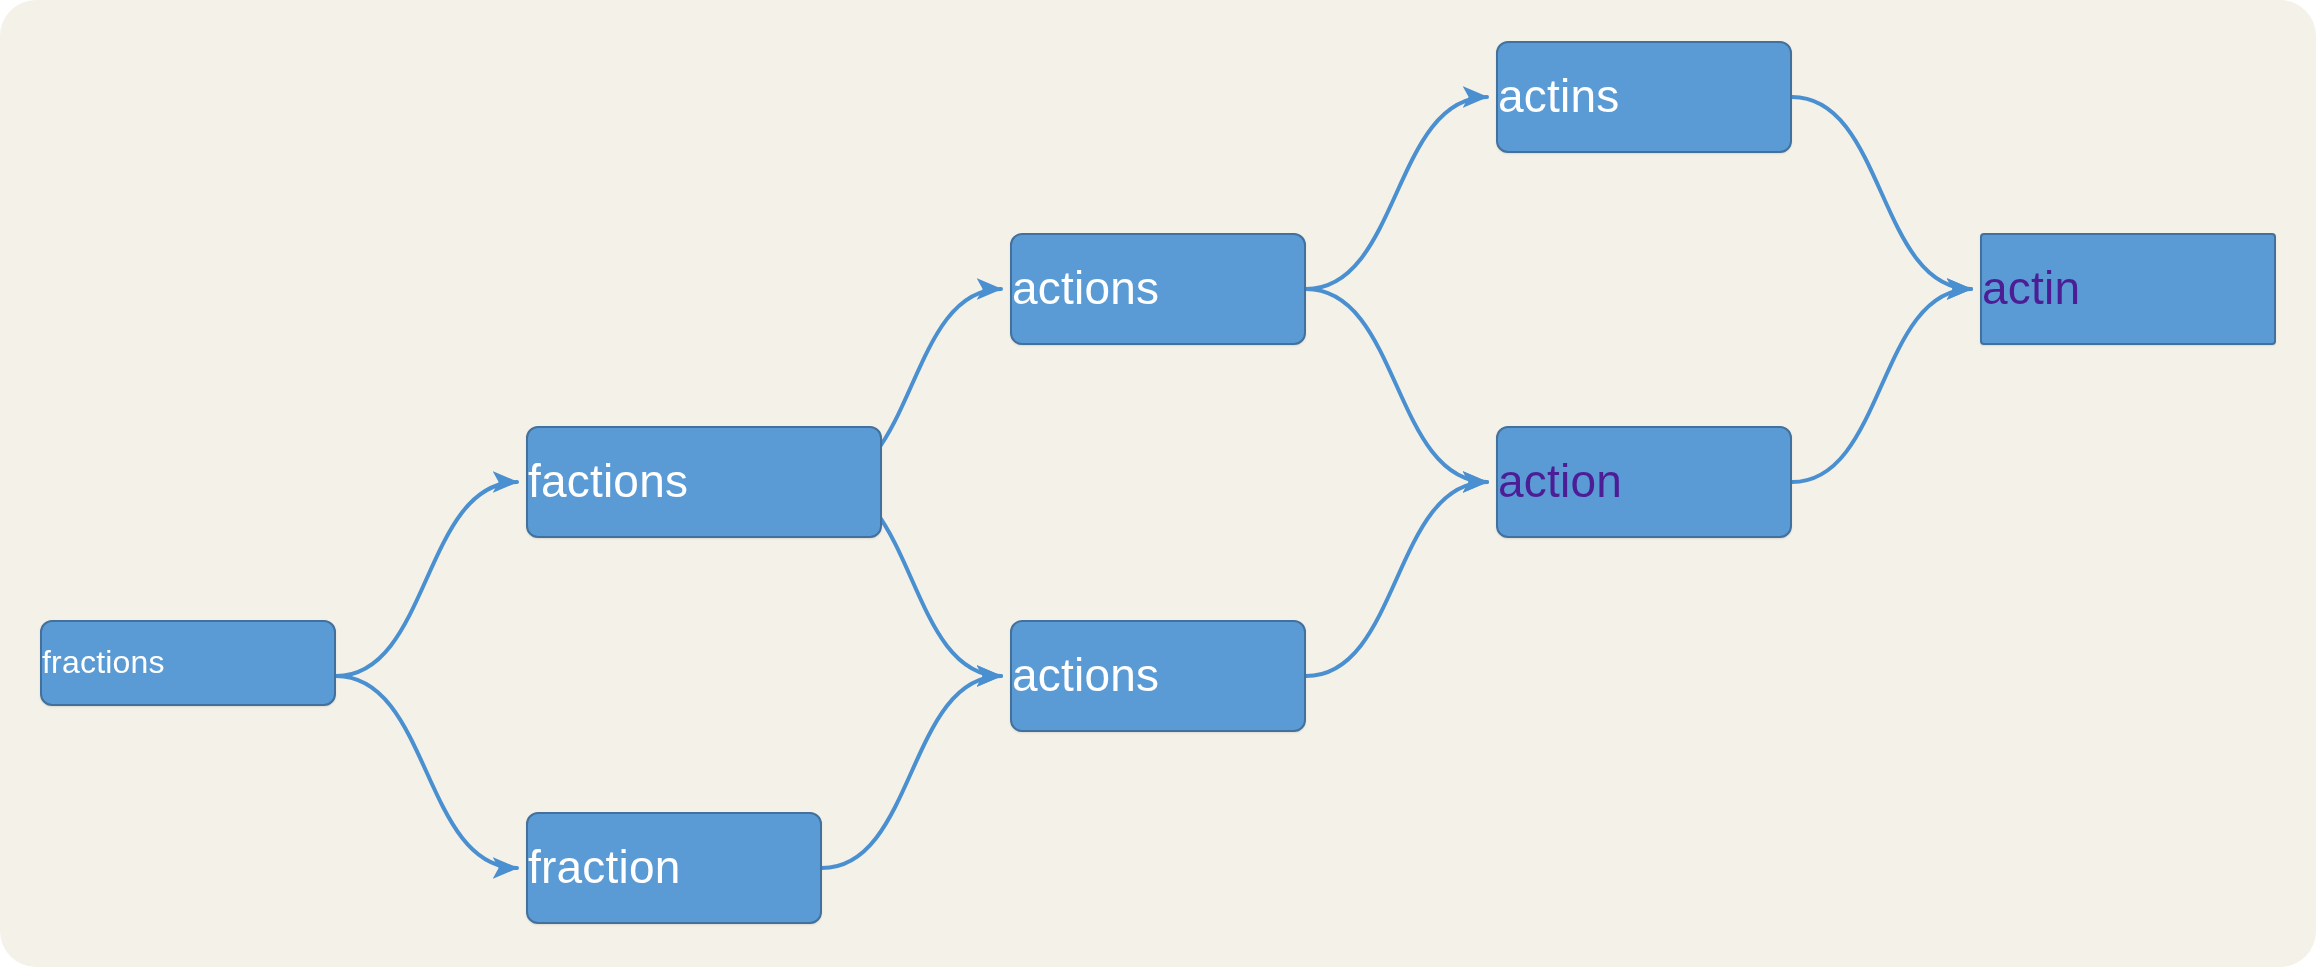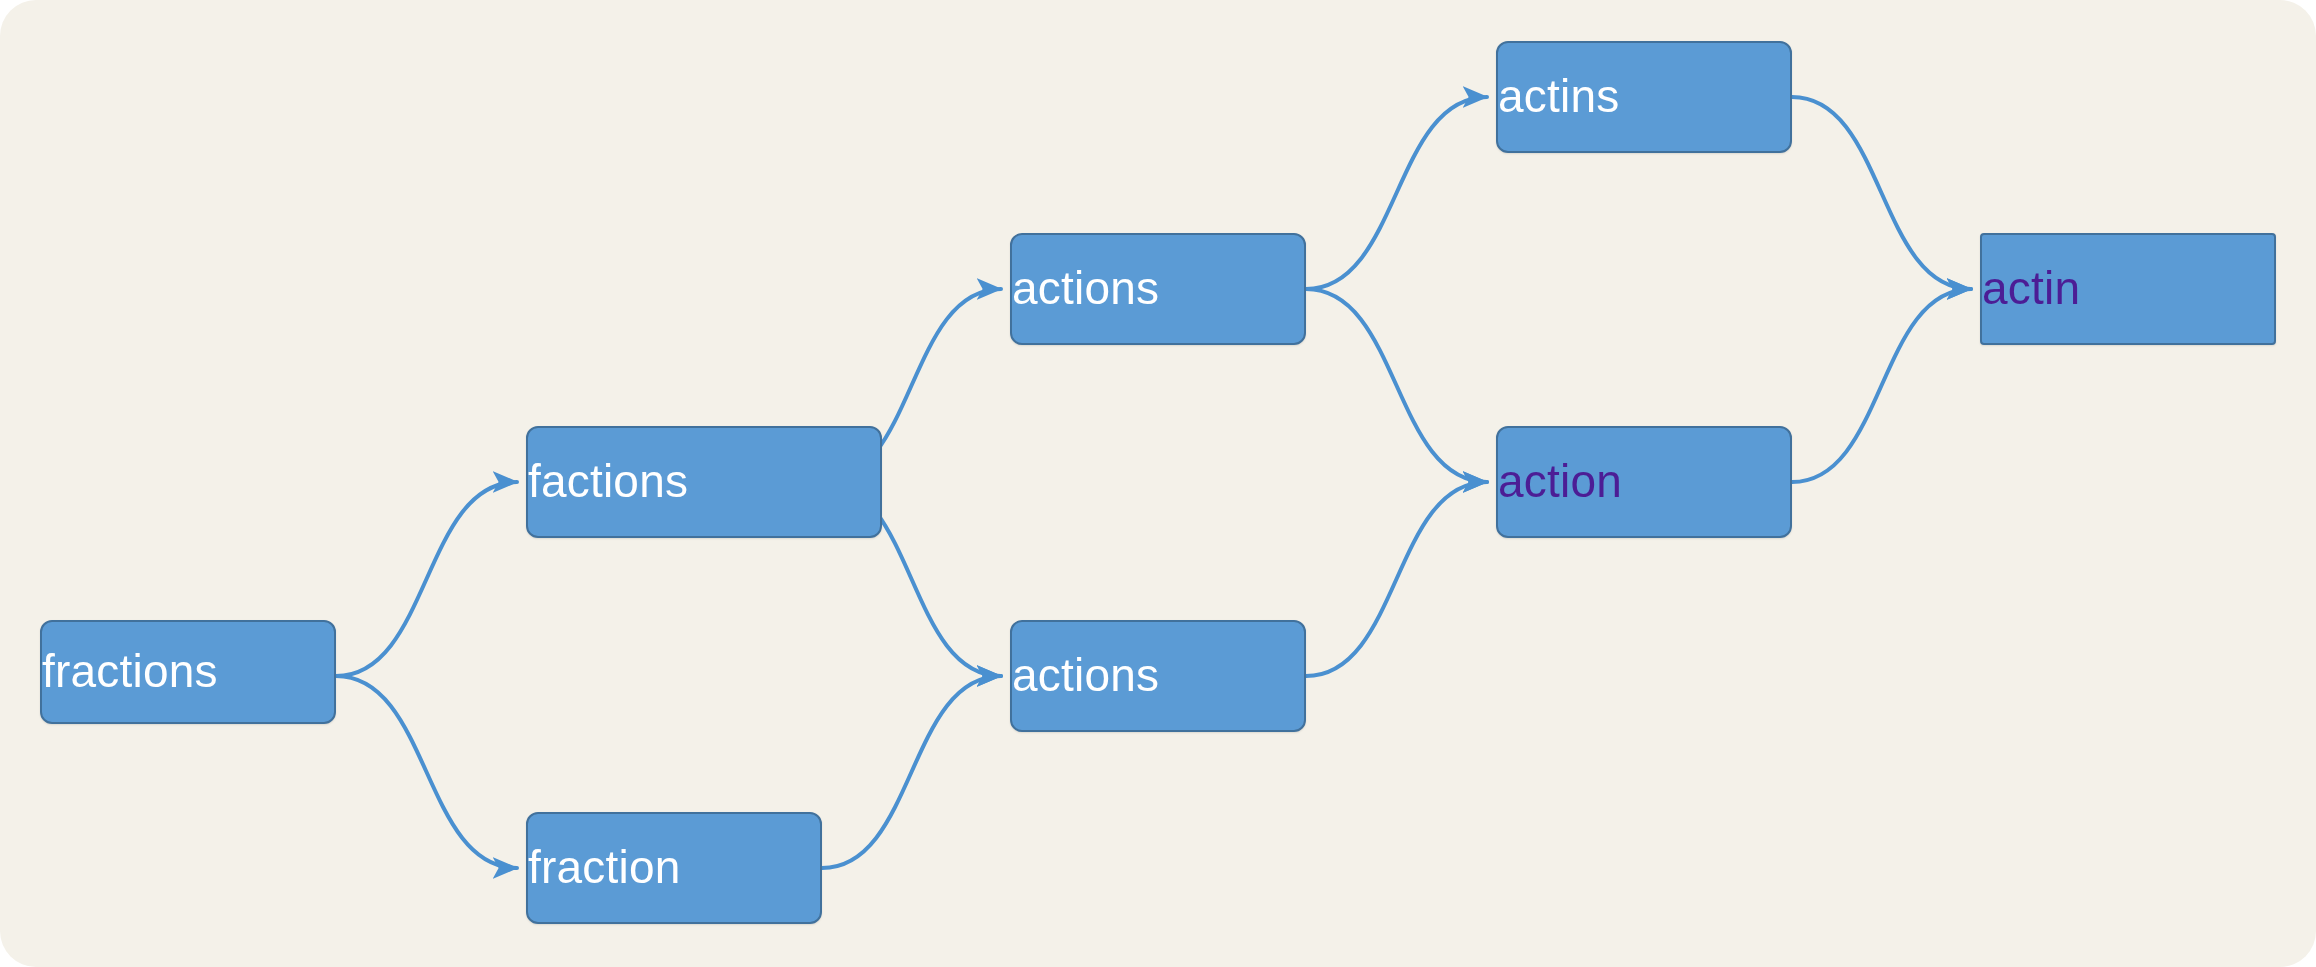--- a/index.html
+++ b/index.html
@@ -69,21 +69,21 @@
         <path d="M 822 868 C 915.08 868, 907.92 676, 1001 676"></path>
         <path d="M 1306 289 C 1400.12 289, 1392.88 97, 1487 97"></path>
         <path d="M 1306 289 C 1400.12 289, 1392.88 482, 1487 482"></path>
         <path d="M 1306 676 C 1400.12 676, 1392.88 482, 1487 482"></path>
         <path d="M 1792 97 C 1885.08 97, 1877.92 289, 1971 289"></path>
         <path d="M 1792 482 C 1885.08 482, 1877.92 289, 1971 289"></path>
       </g>
   </svg>
 
   <div id="nodes">
-      <div class="node" style="left: 40px; top: 620px; width: 296px; height: 104px; background: rgb(91, 155, 213); border-color: rgb(65, 113, 156); color: rgb(255, 255, 255); border-radius: 12px; font-size: 46px;">
+      <div class="node" style="left: 40px; top: 620px; width: 296px; height: 86px; background: rgb(91, 155, 213); border-color: rgb(65, 113, 156); color: rgb(255, 255, 255); border-radius: 12px; font-size: 32px;">
         <span class="node-label">fractions</span>
       </div>
       <div class="node" style="left: 526px; top: 426px; width: 356px; height: 112px; background: rgb(91, 155, 213); border-color: rgb(65, 113, 156); color: rgb(255, 255, 255); border-radius: 12px; font-size: 46px;">
         <span class="node-label">factions</span>
       </div>
       <div class="node" style="left: 526px; top: 812px; width: 296px; height: 112px; background: rgb(91, 155, 213); border-color: rgb(65, 113, 156); color: rgb(255, 255, 255); border-radius: 12px; font-size: 46px;">
         <span class="node-label">fraction</span>
       </div>
       <div class="node" style="left: 1010px; top: 233px; width: 296px; height: 112px; background: rgb(91, 155, 213); border-color: rgb(65, 113, 156); color: rgb(255, 255, 255); border-radius: 12px; font-size: 46px;">
         <span class="node-label">actions</span>

